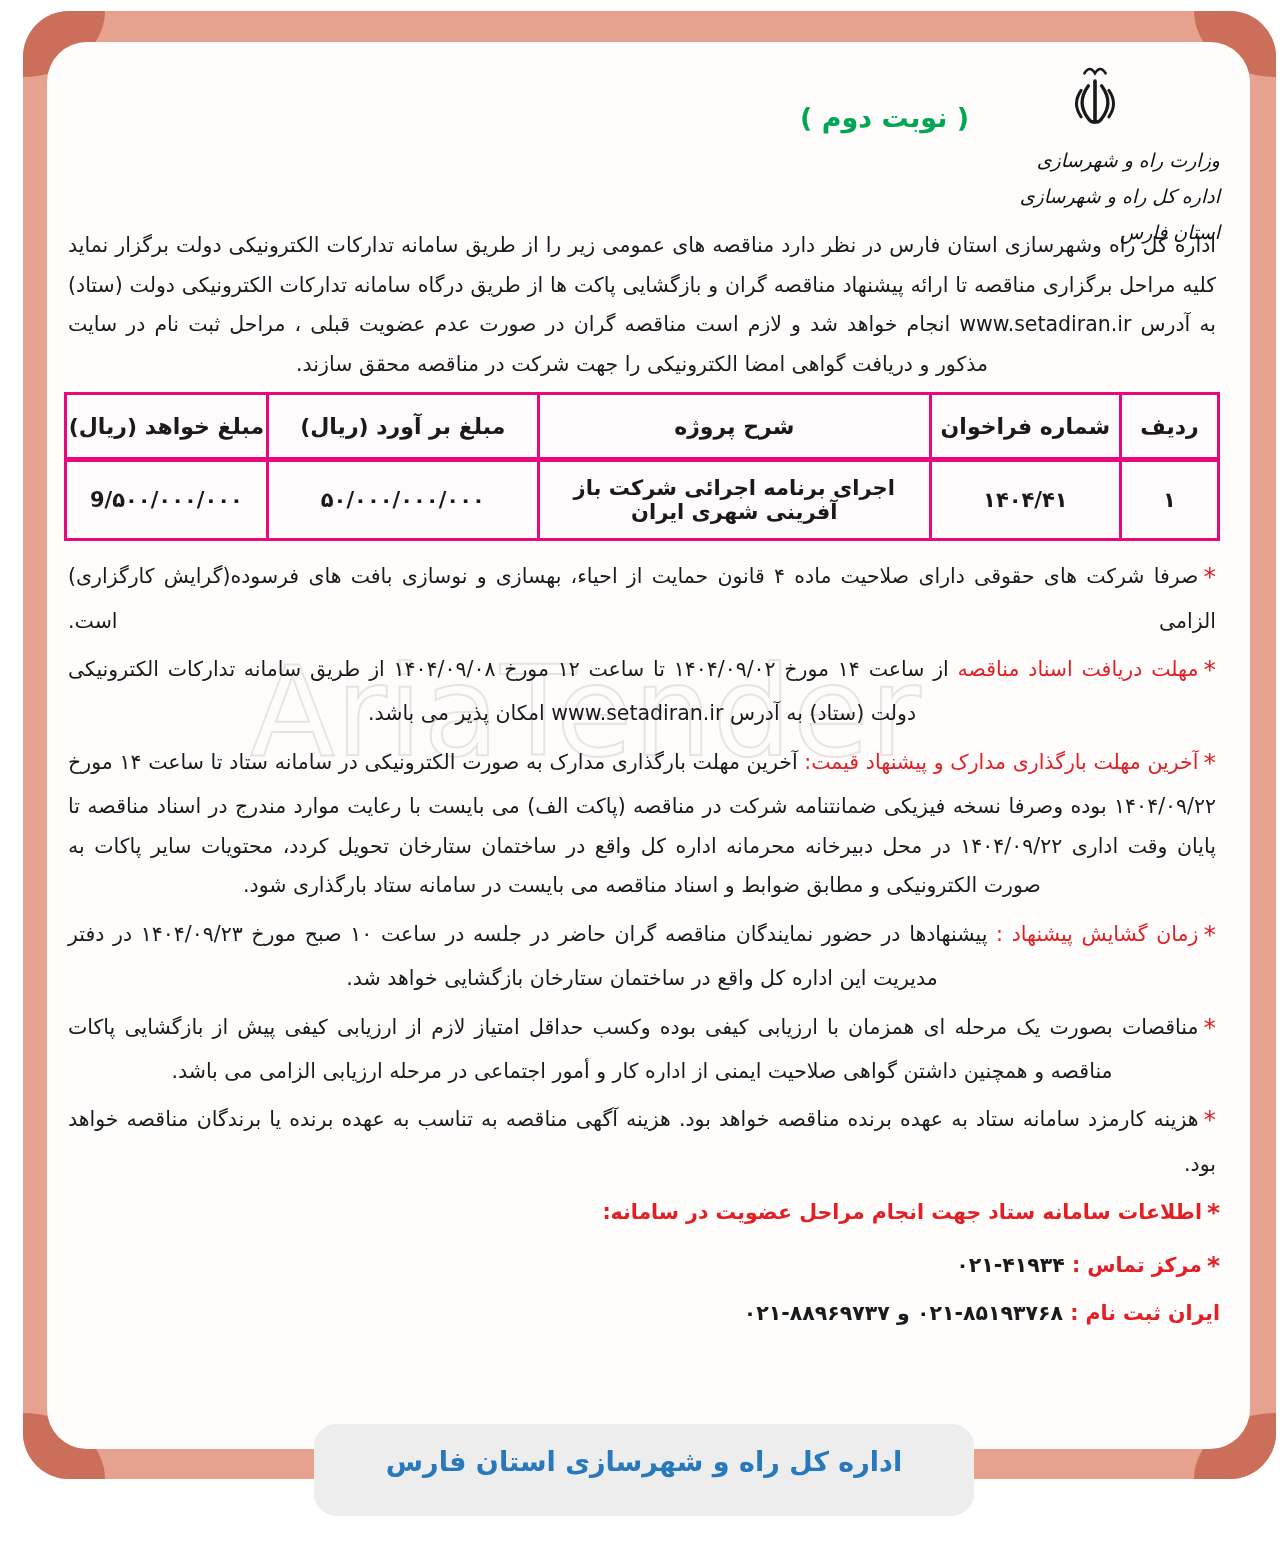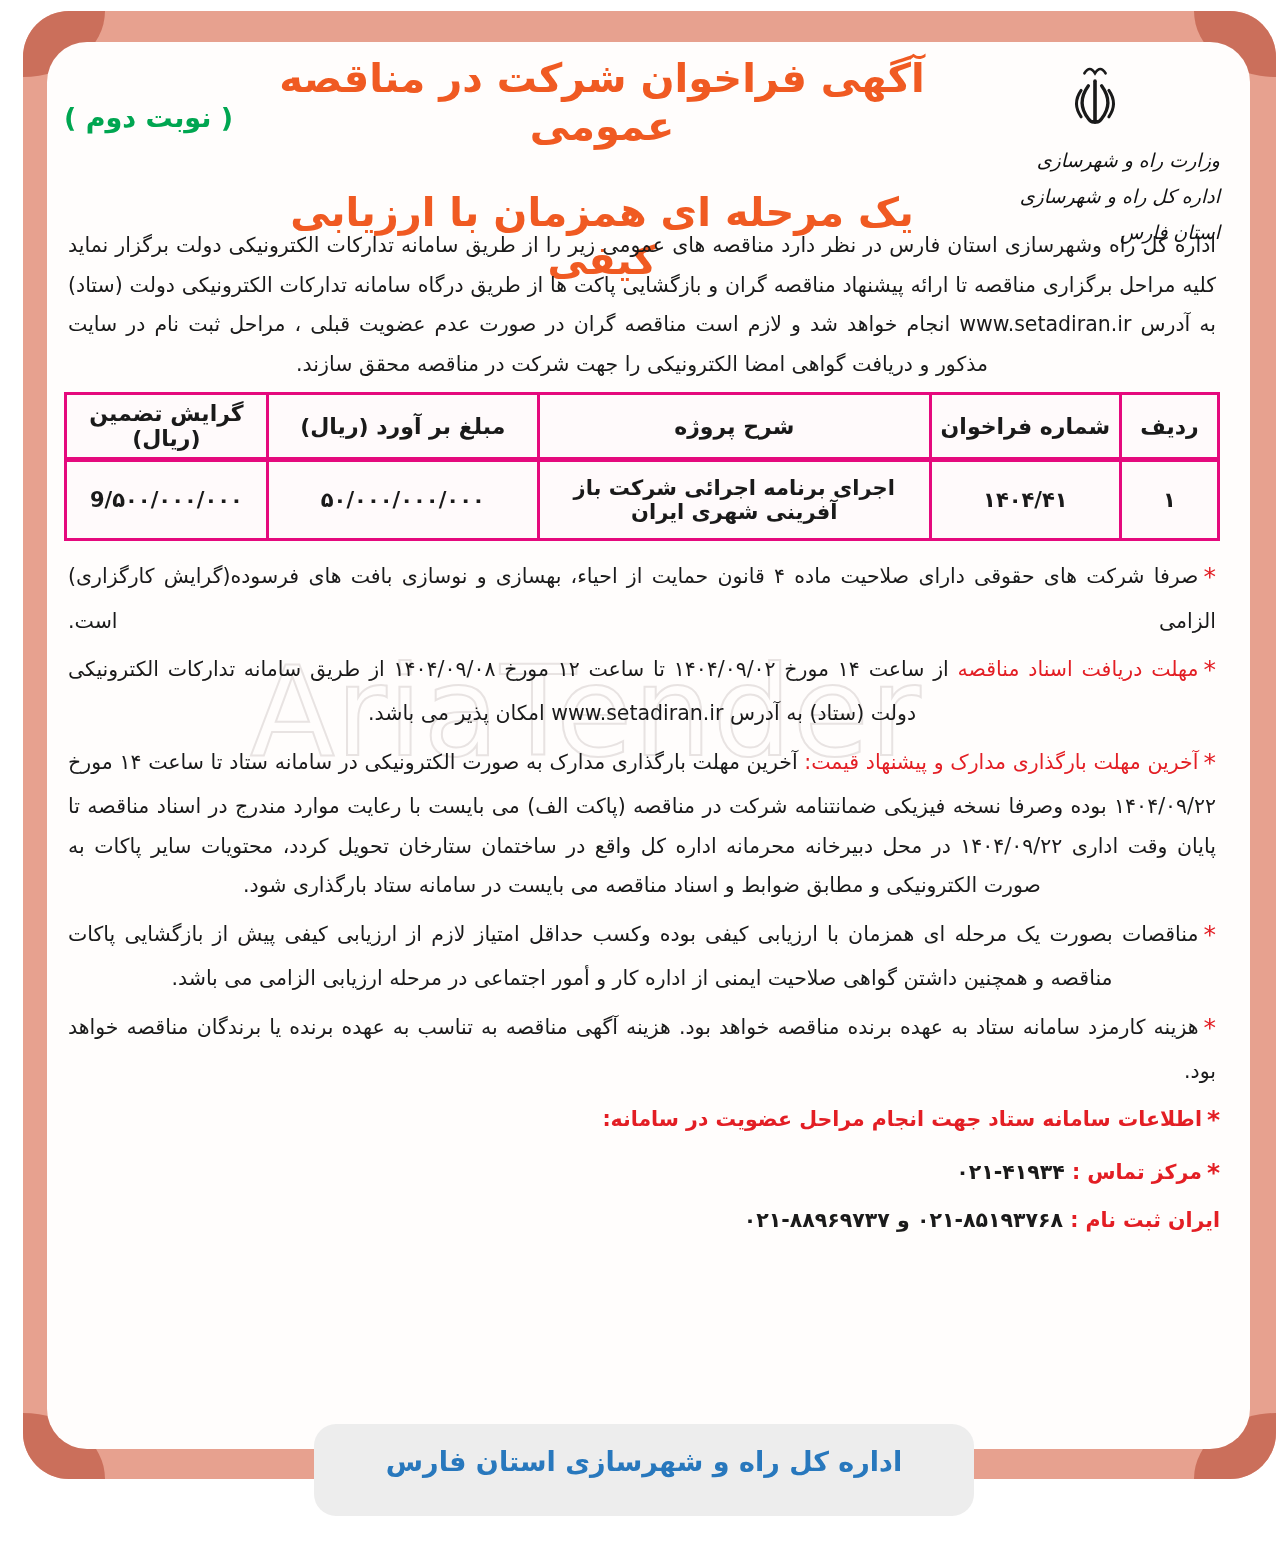--- a/index.html
+++ b/index.html
@@ -85,63 +85,60 @@
             <path d="M50 28 L50 90" stroke-width="5.5"></path>
             <path d="M40 35 Q21 61 40 85 Q45 92 51 89" stroke-width="5"></path>
             <path d="M60 35 Q79 61 60 85 Q55 92 49 89" stroke-width="5"></path>
             <path d="M29 42 Q15 62 29 82" stroke-width="4.5"></path>
             <path d="M71 42 Q85 62 71 82" stroke-width="4.5"></path>
           </g>
         </svg>
         <div class="org-line">وزارت راه و شهرسازی</div>
         <div class="org-line">اداره کل راه و شهرسازی استان فارس</div>
       </div>
-      <div class="titles">
-        <div class="title l1">آگهی فراخوان شرکت در مناقصه عمومی</div>
-        <div class="title l2">یک مرحله ای همزمان با ارزیابی کیفی</div>
-      </div>
       <div class="note">( نوبت دوم )</div>
     </div>
 
     <p class="para lc">اداره کل راه وشهرسازی استان فارس در نظر دارد مناقصه های عمومی زیر را از طریق سامانه تدارکات الکترونیکی دولت برگزار نماید کلیه مراحل برگزاری مناقصه تا ارائه پیشنهاد مناقصه گران و بازگشایی پاکت ها از طریق درگاه سامانه تدارکات الکترونیکی دولت (ستاد) به آدرس www.setadiran.ir انجام خواهد شد و لازم است مناقصه گران در صورت عدم عضویت قبلی ، مراحل ثبت نام در سایت مذکور و دریافت گواهی امضا الکترونیکی را جهت شرکت در مناقصه محقق سازند.</p>
 
     <table class="tender">
       <colgroup>
         <col style="width:8.5%">
           <col style="width:16.5%">
           <col style="width:34%">
           <col style="width:23.5%">
           <col style="width:17.5%">
       </colgroup>
       <thead>
         <tr>
           <th>ردیف</th>
           <th>شماره فراخوان</th>
           <th>شرح پروژه</th>
           <th>مبلغ بر آورد (ریال)</th>
-          <th>گرایش تضمین (ریال)</th>
+          <th>مبلغ خواهد (ریال)</th>
         </tr>
       </thead>
       <tbody>
         <tr>
           <td>۱</td>
           <td>۱۴۰۴/۴۱</td>
           <td>اجرای برنامه اجرائی شرکت باز آفرینی شهری ایران</td>
           <td>۵۰/۰۰۰/۰۰۰/۰۰۰</td>
           <td>9/۵۰۰/۰۰۰/۰۰۰</td>
         </tr>
       </tbody>
     </table>
 
     <p class="para lj"><span class="mk">*</span><span>صرفا شرکت های حقوقی دارای صلاحیت ماده ۴ قانون حمایت از احیاء، بهسازی و نوسازی بافت های فرسوده(گرایش کارگزاری) الزامی است.</span></p>
 
     <p class="para lc"><span class="mk">*</span><span class="red">مهلت دریافت اسناد مناقصه</span><span> از ساعت ۱۴ مورخ ۱۴۰۴/۰۹/۰۲ تا ساعت ۱۲ مورخ ۱۴۰۴/۰۹/۰۸ از طریق سامانه تدارکات الکترونیکی دولت (ستاد) به آدرس www.setadiran.ir امکان پذیر می باشد.</span></p>
 
     <p class="para lc"><span class="mk">*</span><span class="red">آخرین مهلت بارگذاری مدارک و پیشنهاد قیمت:</span><span> آخرین مهلت بارگذاری مدارک به صورت الکترونیکی در سامانه ستاد تا ساعت ۱۴ مورخ ۱۴۰۴/۰۹/۲۲ بوده وصرفا نسخه فیزیکی ضمانتنامه شرکت در مناقصه (پاکت الف) می بایست با رعایت موارد مندرج در اسناد مناقصه تا پایان وقت اداری ۱۴۰۴/۰۹/۲۲ در محل دبیرخانه محرمانه اداره کل واقع در ساختمان ستارخان تحویل کردد، محتویات سایر پاکات به صورت الکترونیکی و مطابق ضوابط و اسناد مناقصه می بایست در سامانه ستاد بارگذاری شود.</span></p>
 
+    <p class="para lc"><span class="mk">*</span><span class="red">زمان گشایش پیشنهاد :</span><span> پیشنهادها در حضور نمایندگان مناقصه گران حاضر در جلسه در ساعت ۱۰ صبح مورخ ۱۴۰۴/۰۹/۲۳ در دفتر مدیریت این اداره کل واقع در ساختمان ستارخان بازگشایی خواهد شد.</span></p>
 
 
     <p class="para lc"><span class="mk">*</span><span>مناقصات بصورت یک مرحله ای همزمان با ارزیابی کیفی بوده وکسب حداقل امتیاز لازم از ارزیابی کیفی پیش از بازگشایی پاکات مناقصه و همچنین داشتن گواهی صلاحیت ایمنی از اداره کار و أمور اجتماعی در مرحله ارزیابی الزامی می باشد.</span></p>
 
     <p class="para lj"><span class="mk">*</span><span>هزینه کارمزد سامانه ستاد به عهده برنده مناقصه خواهد بود. هزینه آگهی مناقصه به تناسب به عهده برنده یا برندگان مناقصه خواهد بود.</span></p>
 
     <p class="line-right"><span class="mk">*</span><span class="red">اطلاعات سامانه ستاد جهت انجام مراحل عضویت در سامانه:</span></p>
 
     <p class="line-right"><span class="mk">*</span><span class="red">مرکز تماس :</span> <span class="ltrnum">۰۲۱-۴۱۹۳۴</span></p>
 

